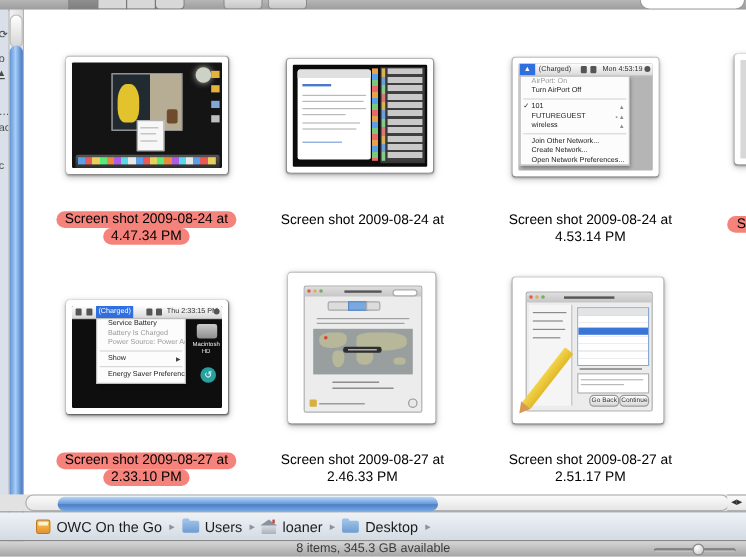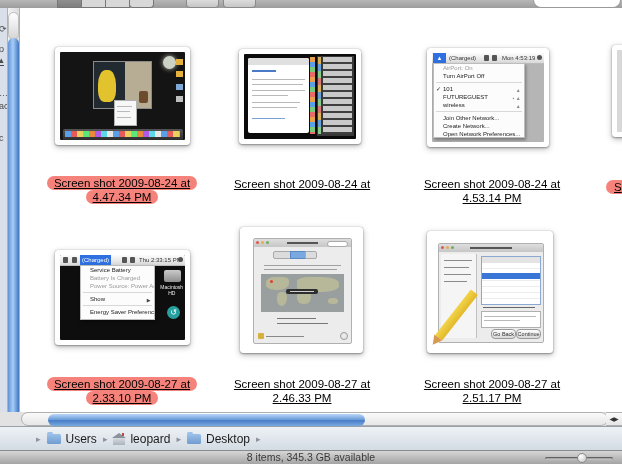--- a/index.html
+++ b/index.html
@@ -33,21 +33,21 @@
 
   
   #content{left:20px;top:8px;width:602px;height:404px;background:#fff;overflow:hidden;}
 
   .frame{position:absolute;background:#fff;border-radius:3px;box-sizing:border-box;padding:5px;
     box-shadow:0 1px 2px rgba(0,0,0,.3),0 2px 6px rgba(0,0,0,.28),0 0 1px rgba(0,0,0,.35);}
   .screen{position:relative;width:100%;height:100%;overflow:hidden;border-radius:1px;}
 
   .flabel{position:absolute;width:172px;text-align:center;font-size:11.5px;
     line-height:14px;color:#000;}
-  .ln{display:inline-block;padding:0 7px;border-radius:8px;text-decoration:underline;}
+  .ln{display:inline-block;padding:0 7px;border-radius:8px;}
   .sel{background:#f6837b;}
 
   
   .mline{position:absolute;height:1px;background:#b9b9b9;}
   .menubar{position:absolute;left:0;top:0;right:0;height:10px;
     background:linear-gradient(#fdfdfd,#d9d9d9);border-bottom:1px solid #bbb;
     font-size:6px;color:#333;}
   .mb-ic{position:absolute;top:2px;width:5px;height:6px;background:#555;border-radius:1px;}
   .dropdown{position:absolute;background:#fcfcfc;border:1px solid #bdbdbd;
     box-shadow:1px 2px 3px rgba(0,0,0,.35);font-size:6px;color:#222;}
@@ -333,29 +333,33 @@
 <div id="hsb-row" class="abs">
   <div id="hsb-track" class="abs">
     <div id="hsb-thumb" class="abs"></div>
   </div>
   <div id="hsb-arrows" class="abs">
     <span>◀</span><span>▶</span>
   </div>
 </div>
 
 <div id="pathbar" class="abs">
+  <div class="pb-item">
+    <span class="disk"></span>
+    <span>OWC On the Go</span>
+  </div>
   <span class="pb-sep">▸</span>
   <div class="pb-item">
     <span class="fold"></span>
     <span>Users</span>
   </div>
   <span class="pb-sep">▸</span>
   <div class="pb-item">
     <span class="home"></span>
-    <span>leopard</span>
+    <span>loaner</span>
   </div>
   <span class="pb-sep">▸</span>
   <div class="pb-item">
     <span class="fold"></span>
     <span>Desktop</span>
   </div>
   <span class="pb-sep">▸</span>
 </div>
 
 <div id="statusbar" class="abs">

